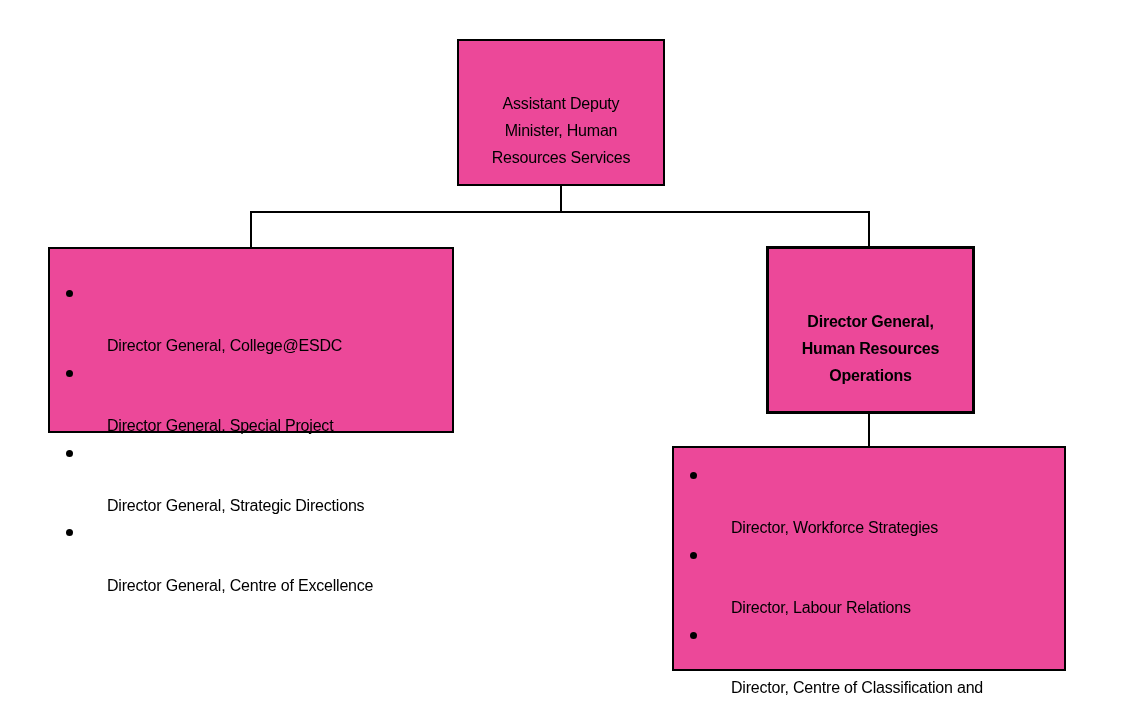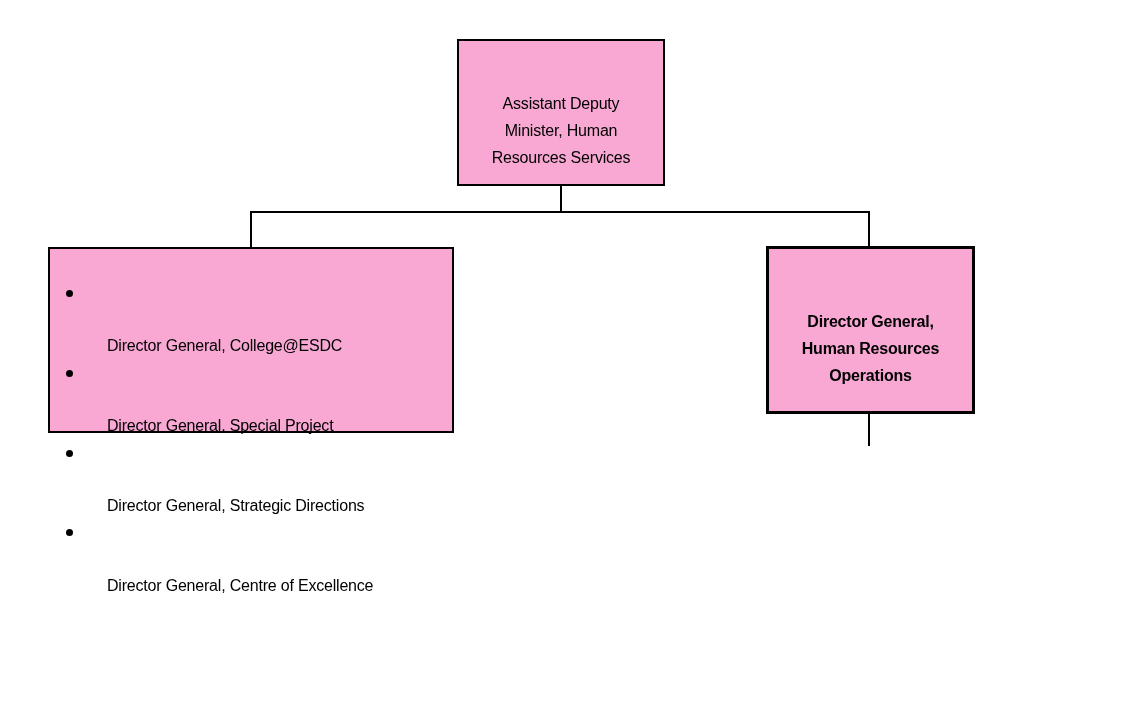--- a/index.html
+++ b/index.html
@@ -12,21 +12,21 @@
     width: 1146px;
     height: 702px;
     background: #ffffff;
     font-family: "Liberation Sans", sans-serif;
     color: #000000;
     overflow: hidden;
   }
   .node {
     position: absolute;
     box-sizing: border-box;
-    background: #f9a8d4;
+    background: #ec4899;
   }
   .border-thin { border: 2px solid #000000; }
   .border-bold { border: 3px solid #000000; }
 
   .title-node {
     text-align: center;
     font-size: 16px;
     line-height: 27px;
     letter-spacing: -0.2px;
     white-space: pre-line;
@@ -122,14 +122,32 @@
         <span class="bullet"></span>
         <span>Director General, Strategic Directions</span>
       </li>
       <li class="bitem">
         <span class="bullet"></span>
         <span>Director General, Centre of Excellence</span>
       </li>
     </ul>
   </div>
 
+  <div class="node border-thin node-dir-group">
+    <ul class="blist">
+      <li class="bitem">
+        <span class="bullet"></span>
+        <span>Director, Workforce Strategies</span>
+      </li>
+      <li class="bitem">
+        <span class="bullet"></span>
+        <span>Director, Labour Relations</span>
+      </li>
+      <li class="bitem">
+        <span class="bullet"></span>
+        <span>Director, Centre of Classification and
+Organization Design</span>
+      </li>
+
+    </ul>
+  </div>
 
 </div>
 
 </body></html>

